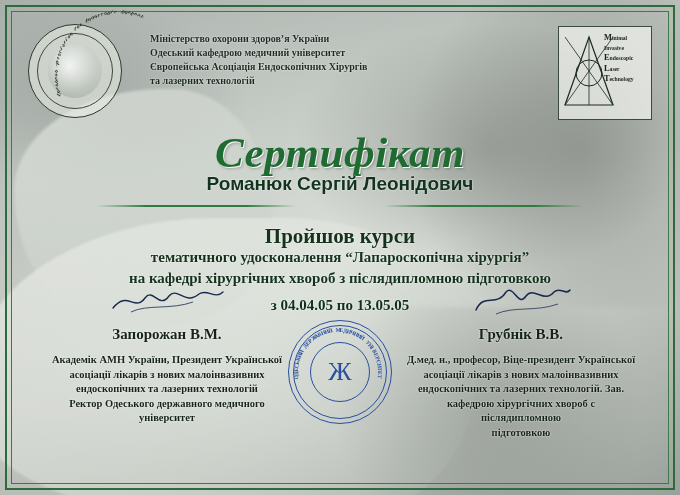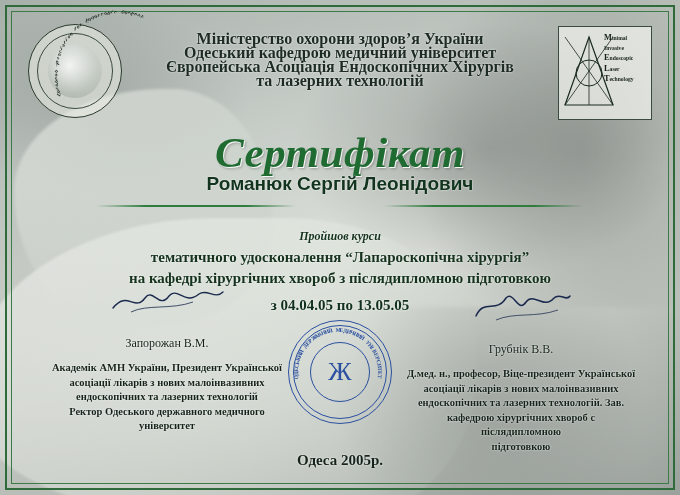--- a/index.html
+++ b/index.html
@@ -85,23 +85,23 @@
     left: 11px; top: 11px; right: 11px; bottom: 11px;
     border: 1px solid #3c7a46;
   }
 
   
   .header {
     position: absolute;
     left: 150px;
     top: 32px;
     width: 380px;
-    text-align: center;
+    text-align: left;
     color: #1d2b22;
-    font-size: 16px;
+    font-size: 10px;
     line-height: 14px;
     font-weight: bold;
     text-shadow: 0 0 2px rgba(255,255,255,0.85);
   }
   .header div { white-space: nowrap; }
 
   
   .logo-left {
     position: absolute;
     left: 28px;
@@ -209,42 +209,42 @@
     position: absolute;
     left: 40px; right: 40px;
     top: 226px;
     text-align: center;
     color: #15321d;
     font-size: 15px;
     line-height: 21px;
     font-weight: bold;
     text-shadow: 0 0 2px rgba(255,255,255,0.9);
   }
-  .body-text .l1 { font-size: 12px; font-style: italic; }
+  .body-text .l1 { font-size: 21px; }
   .dates {
     position: absolute;
     left: 0; right: 0;
     top: 297px;
     text-align: center;
     font-size: 15px;
     font-weight: bold;
     color: #11301b;
     text-shadow: 0 0 2px rgba(255,255,255,0.9);
   }
 
   
   .sig-block { position: absolute; text-align: center; color: #16231b; }
   .sig-left  { left: 52px;  top: 286px; width: 230px; }
-  .sig-right { right: 44px; top: 292px; width: 230px; }
+  .sig-right { right: 44px; top: 286px; width: 230px; }
   .sig-scribble { height: 30px; position: relative; }
   .sig-scribble svg { position: absolute; left: 50%; top: 0; transform: translateX(-50%); }
   .sig-name {
-    font-size: 12px;
-    font-weight: normal;
-    margin-top: 20px;
+    font-size: 15px;
+    font-weight: bold;
+    margin-top: 10px;
     text-shadow: 0 0 2px rgba(255,255,255,0.9);
   }
   .sig-desc {
     font-size: 10.5px;
     line-height: 14.5px;
     font-weight: bold;
     margin-top: 10px;
     text-shadow: 0 0 2px rgba(255,255,255,0.9);
   }
 
@@ -479,15 +479,14 @@
         <span style="transform: rotate(63.2deg);">Е</span>
         <span style="transform: rotate(68.3deg);">Р</span>
         <span style="transform: rotate(73.4deg);">С</span>
         <span style="transform: rotate(78.5deg);">И</span>
         <span style="transform: rotate(83.6deg);">Т</span>
         <span style="transform: rotate(88.7deg);">Е</span>
         <span style="transform: rotate(93.8deg);">Т</span>
       </div>
   </div>
 
-  <div class="footer">Одеса 2005р.</div>
 
 </div>
 
 </body></html>

